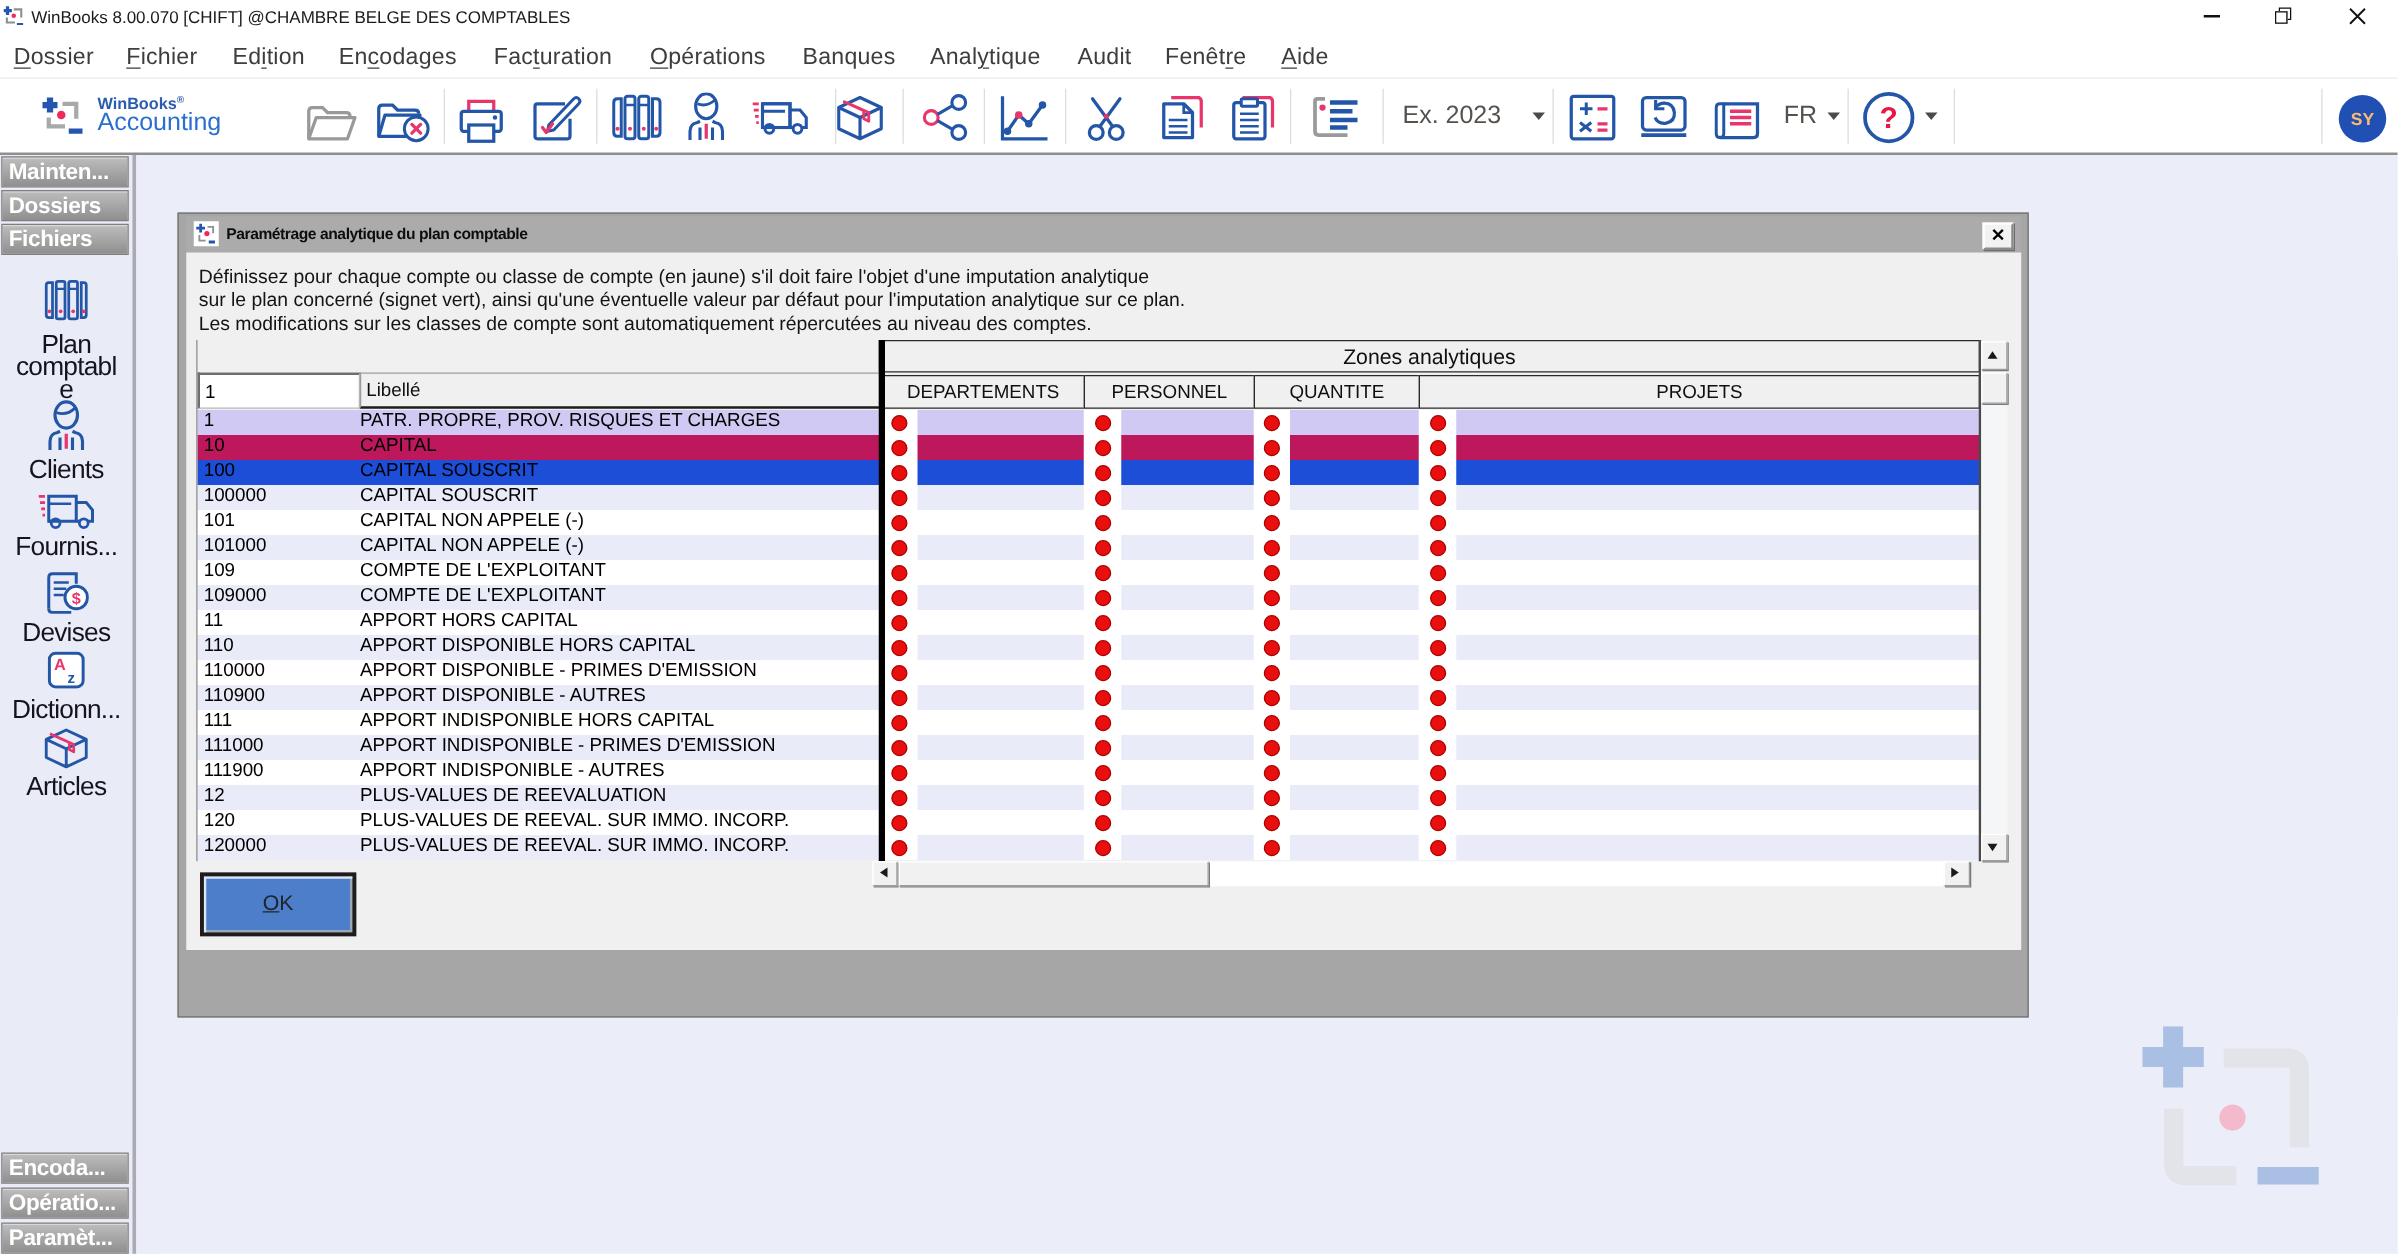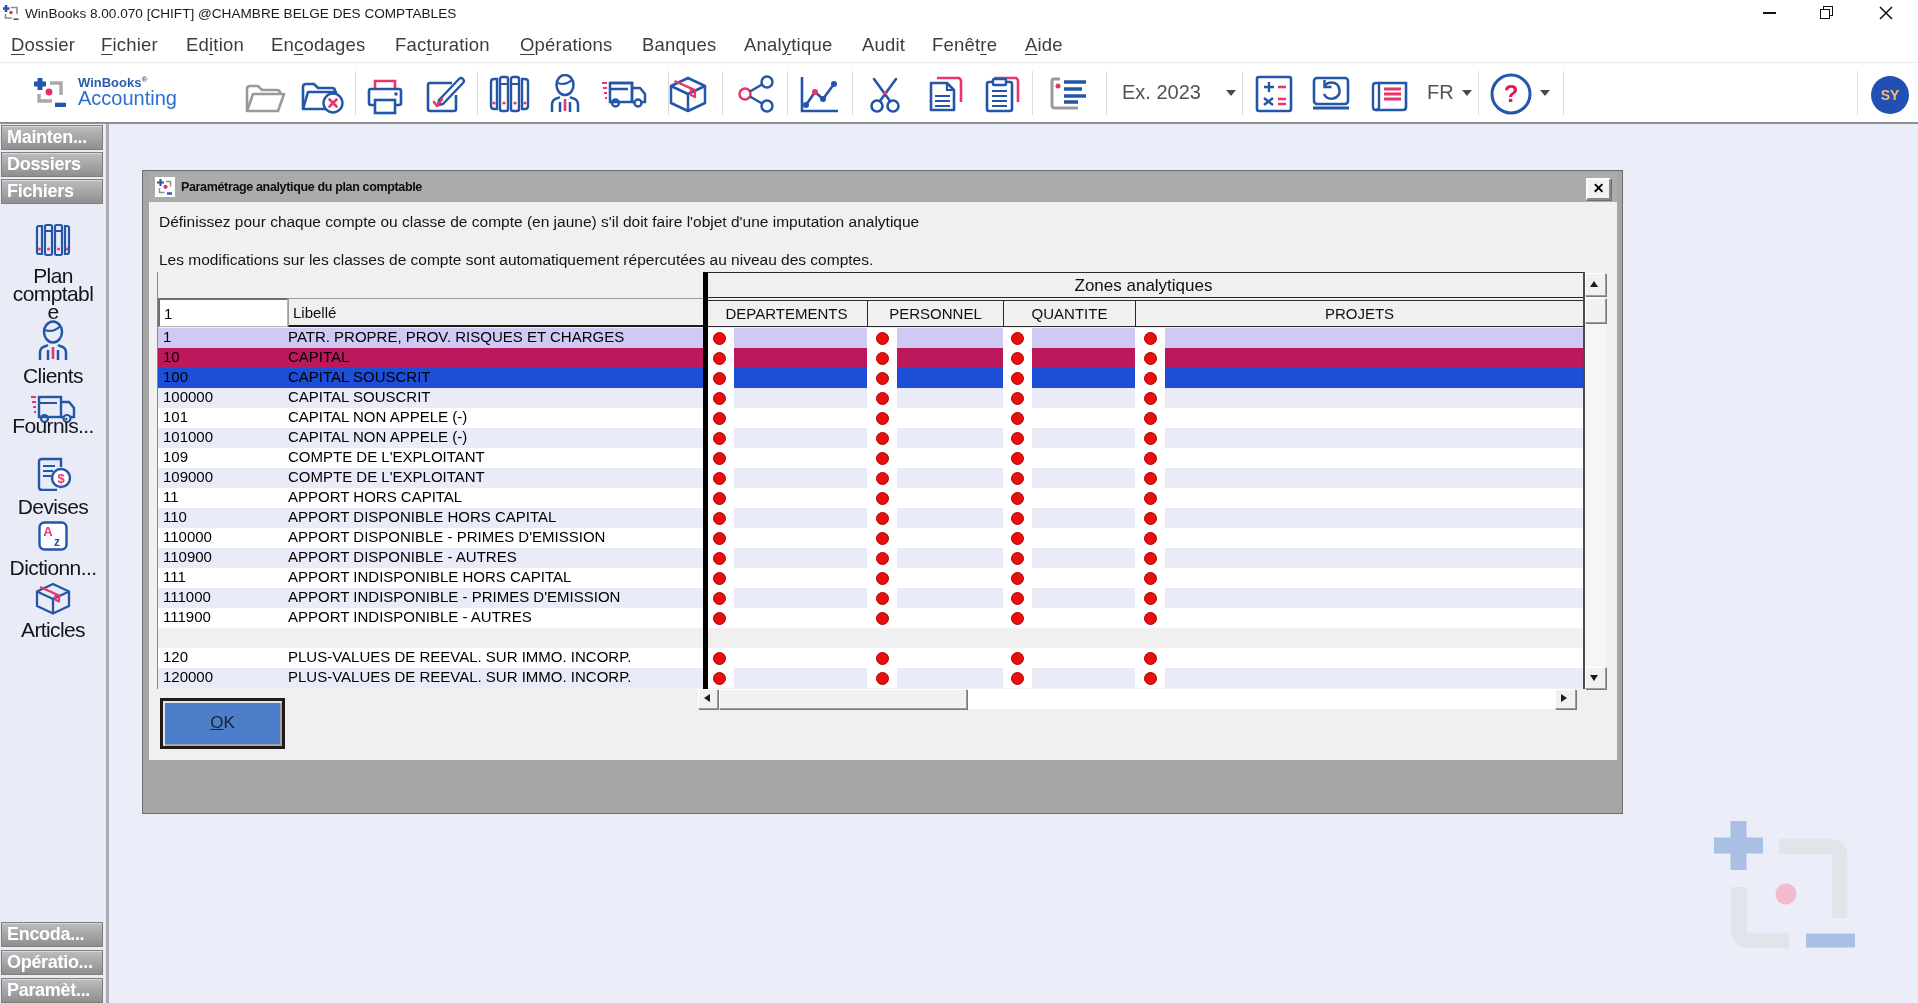--- a/index.html
+++ b/index.html
@@ -271,21 +271,21 @@
     <div class="slabel" style="top:242px">Clients</div>
     <div class="sicon" style="top:268px"><svg width="46" height="36" viewBox="0 0 46 36" style="">
         <rect x="9" y="5" width="22" height="20" fill="none" stroke="#2456a8" stroke-width="2.4"></rect>
         <path d="M9 11 L27 11" stroke="#2456a8" stroke-width="2"></path>
         <path d="M31 10 L39 10 L44 16 L44 25 L40 25" fill="none" stroke="#2456a8" stroke-width="2.4"></path>
         <path d="M31 25 L34 25 M9 25 L11 25" stroke="#2456a8" stroke-width="2.4"></path>
         <circle cx="14.5" cy="26.5" r="3.5" fill="none" stroke="#2456a8" stroke-width="2.2"></circle>
         <circle cx="37" cy="26.5" r="3.5" fill="none" stroke="#2456a8" stroke-width="2.2"></circle>
         <path d="M1 5 L6 5 M2 10 L6 10 M3 15 L6 15 M4 20 L6 20" stroke="#e8356b" stroke-width="2.2"></path>
       </svg></div>
-    <div class="slabel" style="top:292px">Fournis...</div>
+    <div class="slabel" style="top:304px">Fournis...</div>
     <div class="sicon" style="top:333px"><svg width="36" height="34" viewBox="0 0 36 34" style="">
         <path d="M4 30 L4 5 Q4 2 7 2 L26 2 L26 10" fill="none" stroke="#2456a8" stroke-width="2.4"></path>
         <path d="M4 30 Q4 33 7 33 L22 33" fill="none" stroke="#2456a8" stroke-width="2.4"></path>
         <path d="M8 9 L20 9 M8 14 L18 14 M8 19 L16 19" stroke="#2456a8" stroke-width="2"></path>
         <circle cx="26" cy="21" r="9" fill="#fff" stroke="#2456a8" stroke-width="2.4"></circle>
         <text x="26" y="26" font-size="13" font-weight="bold" fill="#e8356b" text-anchor="middle" font-family="Liberation Sans">$</text>
       </svg></div>
     <div class="slabel" style="top:373px">Devises</div>
     <div class="sicon" style="top:397px"><svg width="30" height="30" viewBox="0 0 30 30" style="">
         <rect x="1.5" y="1.5" width="27" height="27" rx="5" fill="#fff" stroke="#2456a8" stroke-width="2.4"></rect>
@@ -311,20 +311,21 @@
             <path d="M11 4.5 L15.5 4.5 L15.5 9.5" fill="none" stroke="#909090" stroke-width="1.5"></path>
             <circle cx="10.5" cy="9.8" r="2.1" fill="#f1295c"></circle>
             <path d="M12 16.5 L17 16.5" stroke="#2456b0" stroke-width="2.4"></path>
           </svg>
         </div>
         <div class="ttxt">Paramétrage analytique du plan comptable</div>
         <div id="dlgclose">✕</div>
       </div>
     <div id="dlgbody">
       <div class="iline" style="top:10.5px">Définissez pour chaque compte ou classe de compte (en jaune) s'il doit faire l'objet d'une imputation analytique</div>
+      <div class="iline" style="top:29.5px">sur le plan concerné (signet vert), ainsi qu'une éventuelle valeur par défaut pour l'imputation analytique sur ce plan.</div>
       <div class="iline" style="top:48.5px">Les modifications sur les classes de compte sont automatiquement répercutées au niveau des comptes.</div>
       <div id="band1">
           <div class="h1cell" style="left:545px;width:881px">Zones analytiques</div>
         </div>
       <div id="band2">
           <div id="inputbox">1</div>
           <div style="position:absolute;left:130px;top:0;width:416px;height:29px;background:#f0f0f0;border:1px solid #9d9d9d;border-bottom:2px solid #1c1c1c;font-size:15px;color:#0f0f0f;padding:5px 0 0 4px">Libellé</div>
           <div class="h2cell" style="left:547px;top:2px;width:163px;height:27px;line-height:25px">DEPARTEMENTS</div>
           <div class="h2cell" style="left:709px;top:2px;width:137px;height:27px;line-height:25px">PERSONNEL</div>
           <div class="h2cell" style="left:845px;top:2px;width:133px;height:27px;line-height:25px">QUANTITE</div>
@@ -495,20 +496,32 @@
             <div class="wstrip" style="left:845px;width:29px"></div>
             <div class="wstrip" style="left:977px;width:30px"></div>
             <div class="dot" style="left:554.5px"></div>
             <div class="dot" style="left:717.5px"></div>
             <div class="dot" style="left:852.5px"></div>
             <div class="dot" style="left:985.5px"></div>
           </div>
           <div class="row" style="top:280px;background:#ffffff">
             <span class="num">111900</span>
             <span class="lib">APPORT INDISPONIBLE - AUTRES</span>
+            <div class="wstrip" style="left:547px;width:29px"></div>
+            <div class="wstrip" style="left:709px;width:30px"></div>
+            <div class="wstrip" style="left:845px;width:29px"></div>
+            <div class="wstrip" style="left:977px;width:30px"></div>
+            <div class="dot" style="left:554.5px"></div>
+            <div class="dot" style="left:717.5px"></div>
+            <div class="dot" style="left:852.5px"></div>
+            <div class="dot" style="left:985.5px"></div>
+          </div>
+          <div class="row" style="top:300px;background:#e9ecf8">
+            <span class="num">12</span>
+            <span class="lib">PLUS-VALUES DE REEVALUATION</span>
             <div class="wstrip" style="left:547px;width:29px"></div>
             <div class="wstrip" style="left:709px;width:30px"></div>
             <div class="wstrip" style="left:845px;width:29px"></div>
             <div class="wstrip" style="left:977px;width:30px"></div>
             <div class="dot" style="left:554.5px"></div>
             <div class="dot" style="left:717.5px"></div>
             <div class="dot" style="left:852.5px"></div>
             <div class="dot" style="left:985.5px"></div>
           </div>
           <div class="row" style="top:320px;background:#ffffff">

